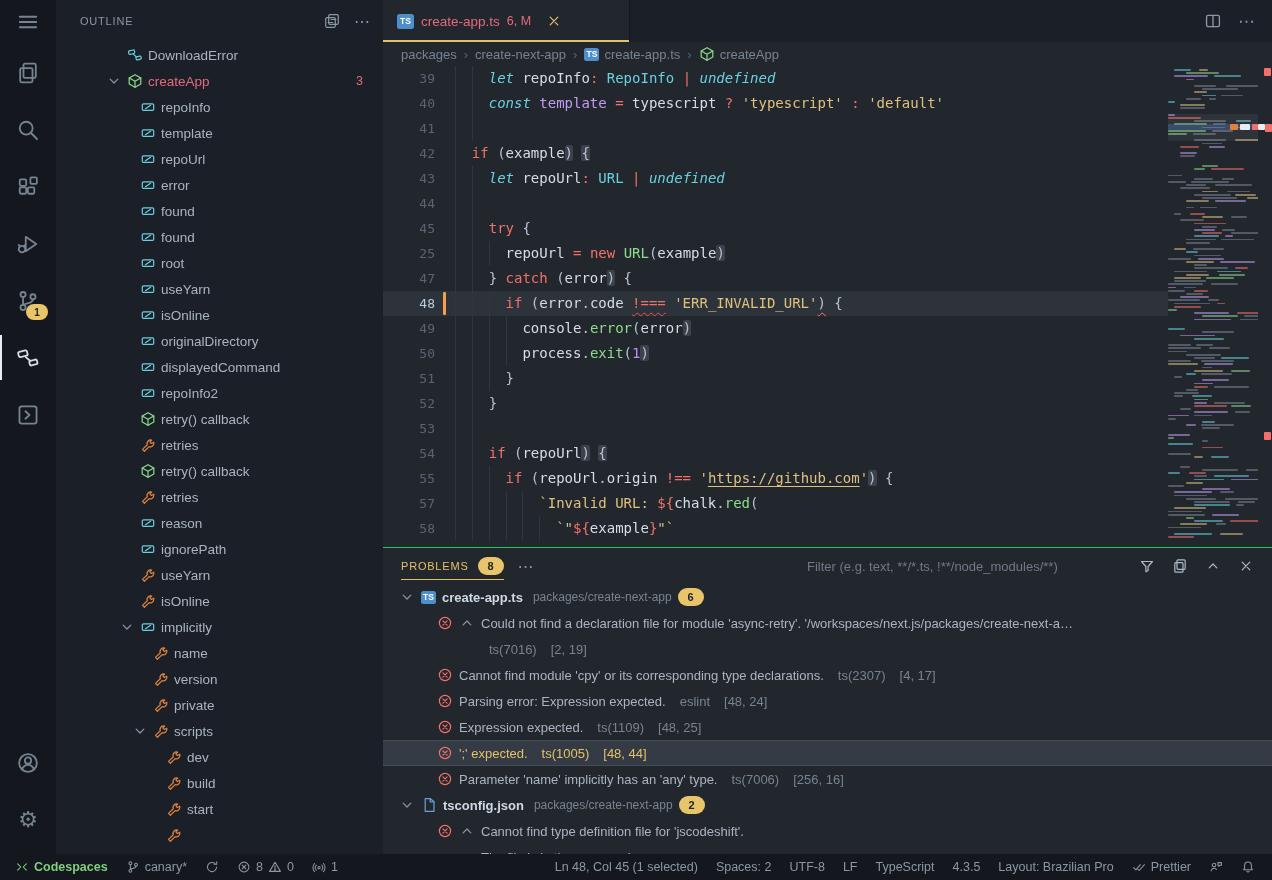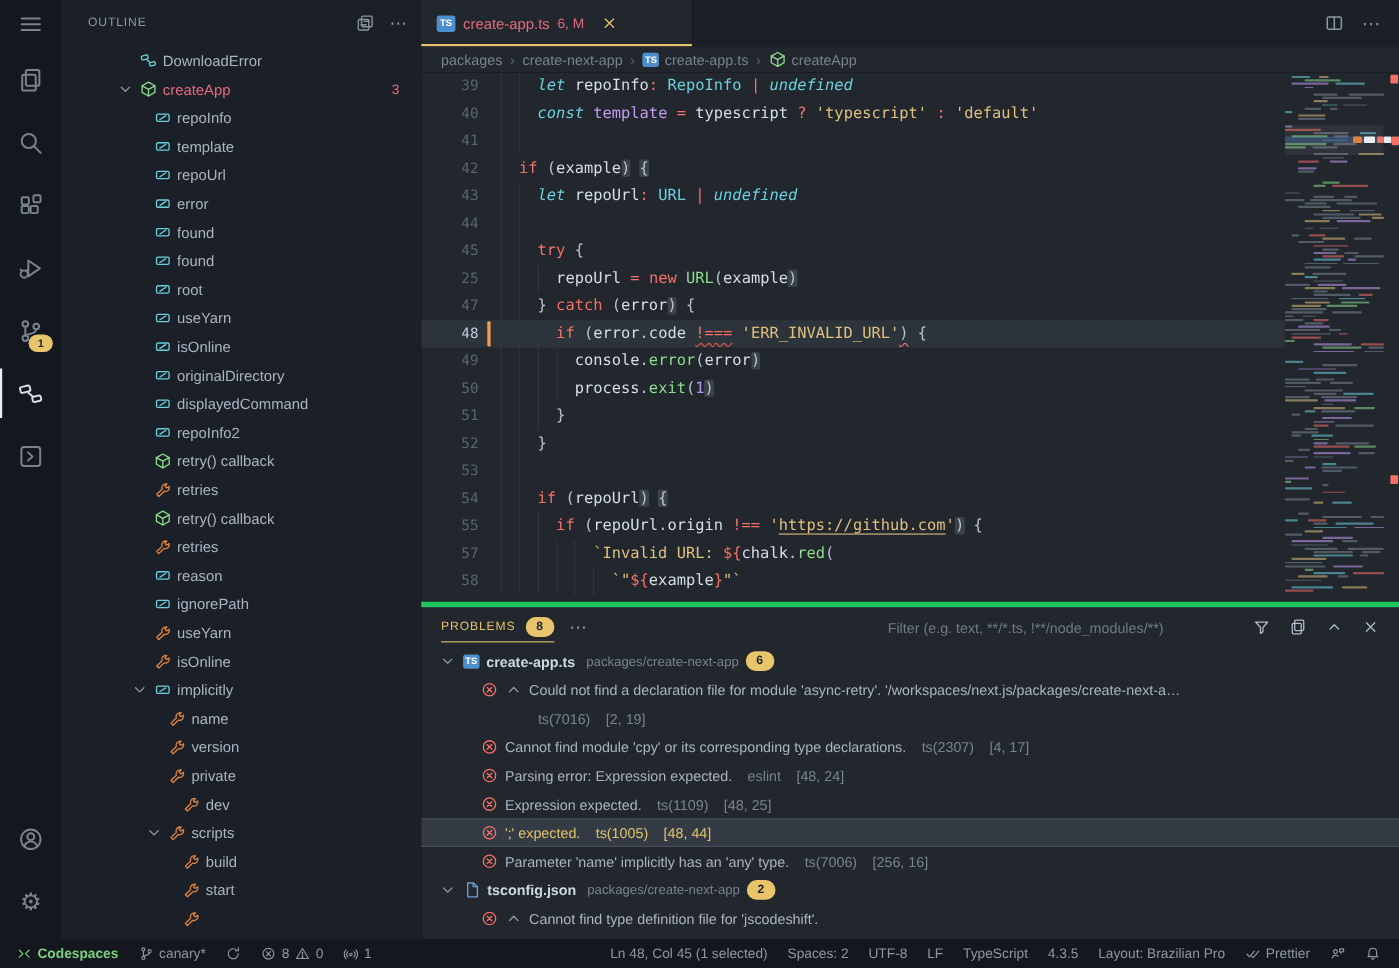--- a/index.html
+++ b/index.html
@@ -59,21 +59,21 @@
   .tk-hl{color:#b6c2cf;background:#3b424c;border-radius:2px;}
   .tk-lnk{color:#dfc07e;text-decoration:underline;text-underline-offset:3px;}
   .sqr{text-decoration:underline wavy #e5534b 1px;text-underline-offset:4px;}
   .sqp{text-decoration:underline wavy #f47067 1px;text-underline-offset:4px;}
   .minimap{position:absolute;top:0;right:14px;width:90px;height:481px;overflow:hidden;}
   .mm-bar{position:absolute;height:1.8px;border-radius:1px;opacity:.55;}
   .mm-band{position:absolute;left:0;right:0;}
   .ruler{position:absolute;top:0;right:0;width:14px;height:481px;}
   .rl-mark{position:absolute;border-radius:1px;}
   
-  .panel{position:absolute;left:0;top:547px;width:889px;height:307px;background:#22272e;border-top:5px solid #22c55e;box-sizing:border-box;}
+  .panel{position:absolute;left:0;top:547px;width:889px;height:307px;background:#22272e;border-top:1px solid #22c55e;box-sizing:border-box;}
   .panel-header{height:36px;display:flex;align-items:center;padding:0 18px;gap:14px;}
   .ptab{position:relative;height:100%;display:flex;align-items:center;gap:9px;cursor:pointer;}
   .ptab-label{font-size:11px;letter-spacing:.8px;color:#e2c269;}
   .ptab::after{content:"";position:absolute;left:0;right:0;bottom:4px;height:1.5px;background:#e2c269;}
   .badge-circ{min-width:18px;height:18px;border-radius:10px;background:#e8c56a;color:#20252c;font-size:11px;font-weight:bold;
     display:flex;align-items:center;justify-content:center;padding:0 4px;}
   .pmore{color:#8b97a3;font-size:16px;letter-spacing:1px;cursor:pointer;}
   .pfilter{margin-left:auto;width:312px;background:transparent;border:none;outline:none;color:#adbac7;font-size:13px;
     font-family:"Liberation Sans",sans-serif;}
   .pfilter::placeholder{color:#6e7a87;}
@@ -514,47 +514,47 @@
           <span class="twisty"></span>
           <span class="c-orange" style="display:flex;">
             <svg class="ic " viewBox="0 0 16 16">
               <g fill="none" stroke="currentColor" stroke-width="1.2" stroke-linecap="round" stroke-linejoin="round">
                 <path d="M13.8 5.2a3.6 3.6 0 0 1-4.6 4.4l-4.8 4.7-1.9-1.9 4.8-4.7A3.6 3.6 0 0 1 11.7 3l-1.9 1.9 1.6 1.6z"></path>
               </g>
             </svg>
           </span>
           <span class="">private</span>
         </div>
-        <div class="sb-row" style="padding-left: 89px;">
-          <span class="twisty"></span>
-          <span class="c-orange" style="display:flex;">
-            <svg class="ic " viewBox="0 0 16 16">
-              <g fill="none" stroke="currentColor" stroke-width="1.2" stroke-linecap="round" stroke-linejoin="round">
-                <path d="M13.8 5.2a3.6 3.6 0 0 1-4.6 4.4l-4.8 4.7-1.9-1.9 4.8-4.7A3.6 3.6 0 0 1 11.7 3l-1.9 1.9 1.6 1.6z"></path>
-              </g>
-            </svg>
-          </span>
-          <span class="">dev</span>
-        </div>
         <div class="sb-row" style="padding-left: 76px;">
           <span class="twisty">
             <svg class="ic " viewBox="0 0 16 16">
               <g fill="none" stroke="currentColor" stroke-width="1.2" stroke-linecap="round" stroke-linejoin="round">
                 <path d="M4.2 6.2 8 10l3.8-3.8"></path>
               </g>
             </svg>
           </span>
           <span class="c-orange" style="display:flex;">
             <svg class="ic " viewBox="0 0 16 16">
               <g fill="none" stroke="currentColor" stroke-width="1.2" stroke-linecap="round" stroke-linejoin="round">
                 <path d="M13.8 5.2a3.6 3.6 0 0 1-4.6 4.4l-4.8 4.7-1.9-1.9 4.8-4.7A3.6 3.6 0 0 1 11.7 3l-1.9 1.9 1.6 1.6z"></path>
               </g>
             </svg>
           </span>
           <span class="">scripts</span>
+        </div>
+        <div class="sb-row" style="padding-left: 89px;">
+          <span class="twisty"></span>
+          <span class="c-orange" style="display:flex;">
+            <svg class="ic " viewBox="0 0 16 16">
+              <g fill="none" stroke="currentColor" stroke-width="1.2" stroke-linecap="round" stroke-linejoin="round">
+                <path d="M13.8 5.2a3.6 3.6 0 0 1-4.6 4.4l-4.8 4.7-1.9-1.9 4.8-4.7A3.6 3.6 0 0 1 11.7 3l-1.9 1.9 1.6 1.6z"></path>
+              </g>
+            </svg>
+          </span>
+          <span class="">dev</span>
         </div>
         <div class="sb-row" style="padding-left: 89px;">
           <span class="twisty"></span>
           <span class="c-orange" style="display:flex;">
             <svg class="ic " viewBox="0 0 16 16">
               <g fill="none" stroke="currentColor" stroke-width="1.2" stroke-linecap="round" stroke-linejoin="round">
                 <path d="M13.8 5.2a3.6 3.6 0 0 1-4.6 4.4l-4.8 4.7-1.9-1.9 4.8-4.7A3.6 3.6 0 0 1 11.7 3l-1.9 1.9 1.6 1.6z"></path>
               </g>
             </svg>
           </span>

